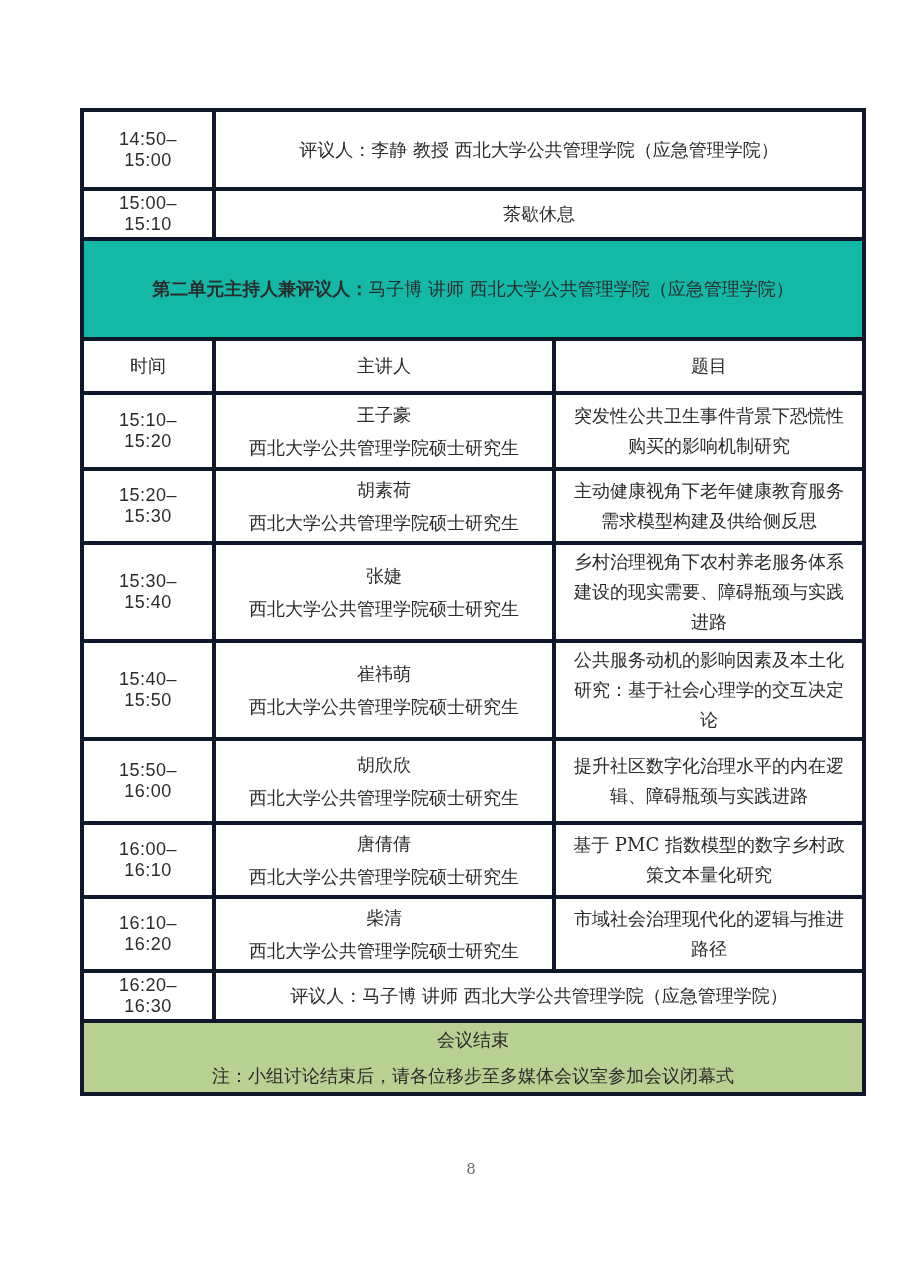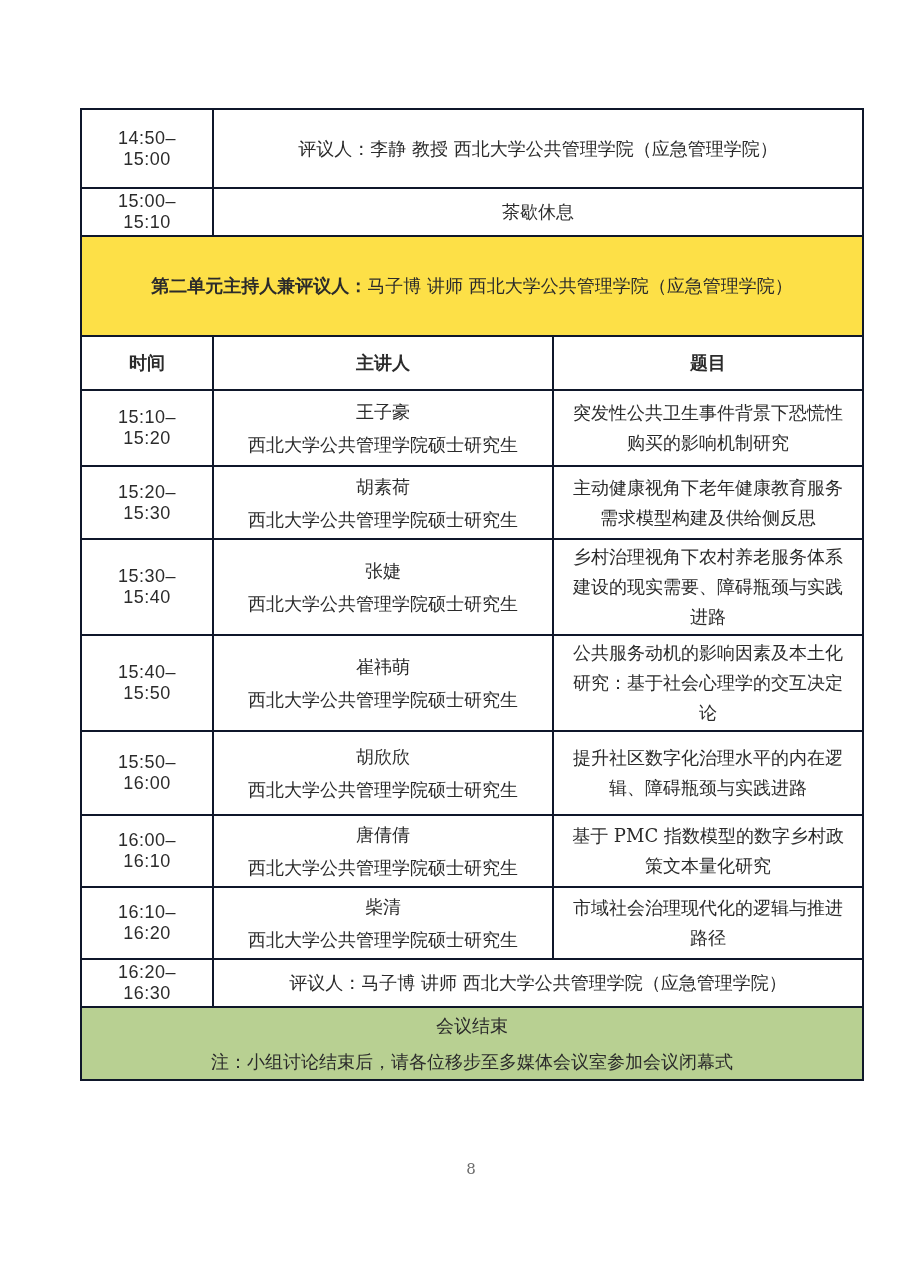--- a/index.html
+++ b/index.html
@@ -18,21 +18,21 @@
   }
   table.doc-table {
     position: absolute;
     left: 80px;
     top: 108px;
     width: 782px;
     border-collapse: collapse;
     table-layout: fixed;
   }
   .doc-table td {
-    border: 2px solid #0f172a;
+    border: 4px solid #0f172a;
     text-align: center;
     vertical-align: middle;
     font-size: 18px;
     color: #2b2b2b;
     padding: 2px 16px;
   }
   
   tr.rA   { height: 79px; }
   tr.rB   { height: 42px; }
   tr.rBan { height: 100px; }
@@ -47,25 +47,25 @@
   tr.rC   { height: 45px; }
   tr.rEnd { height: 73px; }
 
   .time-cell {
     font-family: "Liberation Sans", "DejaVu Sans", sans-serif;
     font-size: 17px;
     letter-spacing: 0.5px;
     color: #3a3a3a;
   }
   .header-cell {
-    font-weight: bold;
+    font-weight: normal;
     font-size: 18px;
   }
   .banner-cell {
-    background: #fde047;
+    background: #14b8a6;
     font-size: 18px;
   }
   .banner-label {
     font-weight: bold;
   }
   .speaker-cell div {
     line-height: 33px;
   }
   .topic-cell {
     line-height: 30px;

